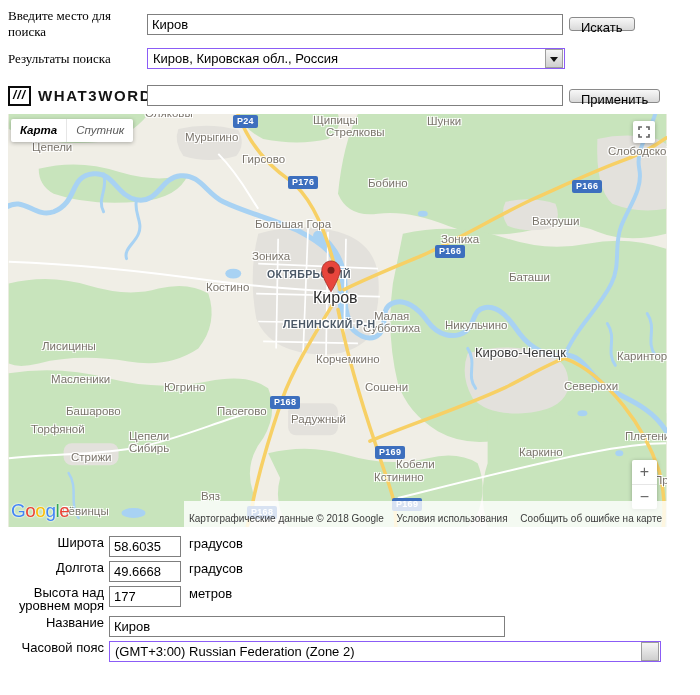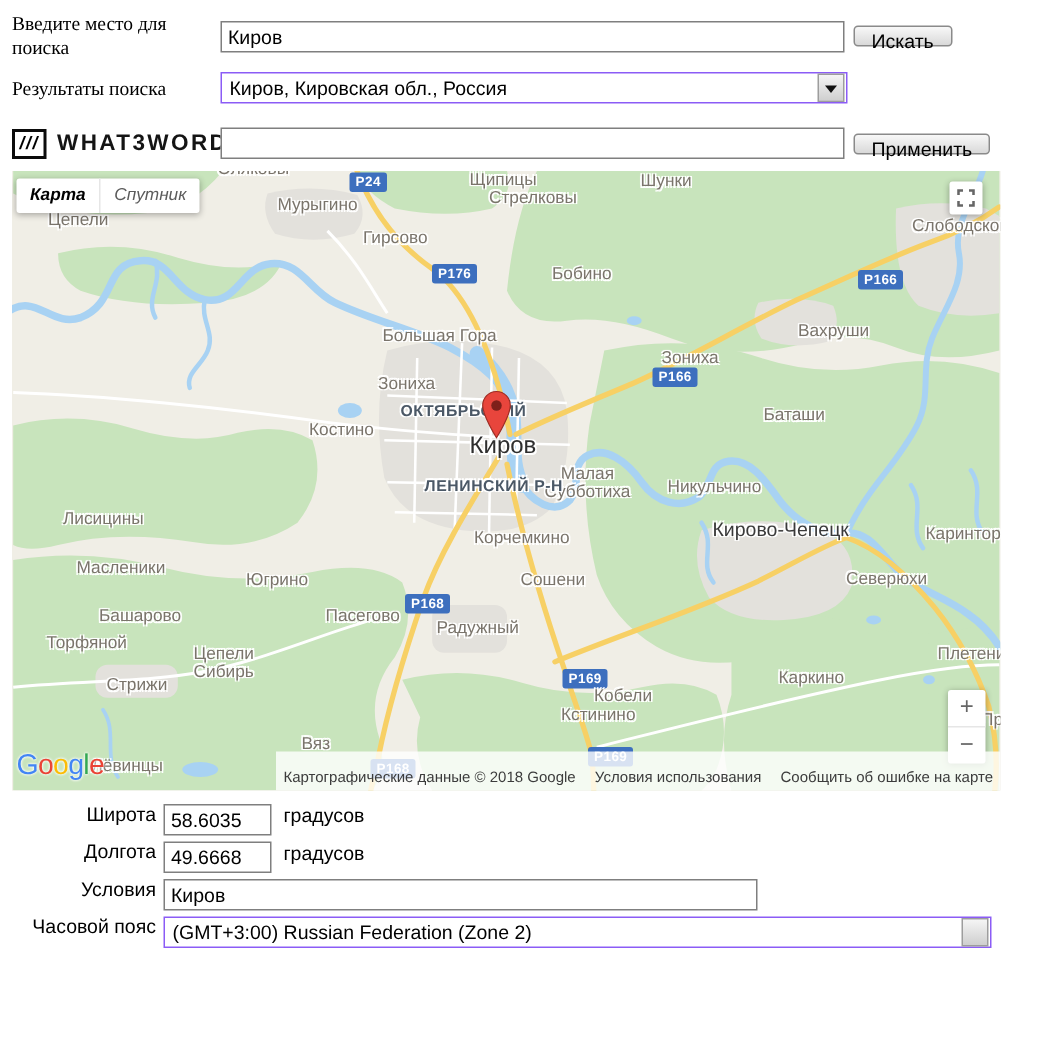--- a/index.html
+++ b/index.html
@@ -195,21 +195,21 @@
 Субботиха</div>
         <div class="mlabel district" style="left: 275px; top: 204px;">ЛЕНИНСКИЙ Р-Н</div>
         <div class="mlabel village" style="left: 437px; top: 205px;">Никульчино</div>
         <div class="mlabel village" style="left: 34px; top: 226px;">Лисицины</div>
         <div class="mlabel town" style="left: 467px; top: 233px;">Кирово-Чепецк</div>
         <div class="mlabel village" style="left: 609px; top: 236px;">Каринторф</div>
         <div class="mlabel village" style="left: 308px; top: 239px;">Корчемкино</div>
         <div class="mlabel village" style="left: 43px; top: 259px;">Масленики</div>
         <div class="mlabel village" style="left: 556px; top: 266px;">Северюхи</div>
         <div class="mlabel village" style="left: 156px; top: 267px;">Югрино</div>
-        <div class="mlabel village" style="left: 314px; top: 267px; padding-left: 25px;">Сошени</div>
+        <div class="mlabel village" style="left: 332px; top: 267px; padding-left: 25px;">Сошени</div>
         <div class="mlabel badge" style="left: 262px; top: 282px;">P168</div>
         <div class="mlabel village" style="left: 58px; top: 291px;">Башарово</div>
         <div class="mlabel village" style="left: 209px; top: 291px;">Пасегово</div>
         <div class="mlabel village" style="left: 283px; top: 299px;">Радужный</div>
         <div class="mlabel village" style="left: 23px; top: 309px;">Торфяной</div>
         <div class="mlabel village two-line" style="left: 121px; top: 316px;">Цепели
 Сибирь</div>
         <div class="mlabel village" style="left: 617px; top: 316px;">Плетени</div>
         <div class="mlabel village" style="left: 511px; top: 332px;">Каркино</div>
         <div class="mlabel badge" style="left: 367px; top: 332px;">P169</div>
@@ -258,21 +258,26 @@
       <span class="blabel">Широта</span>
       <input type="text" class="small-input" value="58.6035" style="">
       <span class="unit">градусов</span>
     </div>
     <div class="brow">
       <span class="blabel">Долгота</span>
       <input type="text" class="small-input" value="49.6668" style="">
       <span class="unit">градусов</span>
     </div>
     <div class="brow">
-      <span class="blabel">Условия</span>
+      <span class="blabel">Высота над уровнем моря</span>
+      <input type="text" class="small-input" value="177" style="">
+      <span class="unit">метров</span>
+    </div>
+    <div class="brow">
+      <span class="blabel">Название</span>
       <input type="text" class="name-input" value="Киров" style="">
     </div>
     <div class="brow">
       <span class="blabel">Часовой пояс</span>
       <div class="combo combo-tz">
         <span class="combo-text">(GMT+3:00) Russian Federation (Zone 2)</span>
         <span class="combo-arrow"></span>
       </div>
     </div>
 

